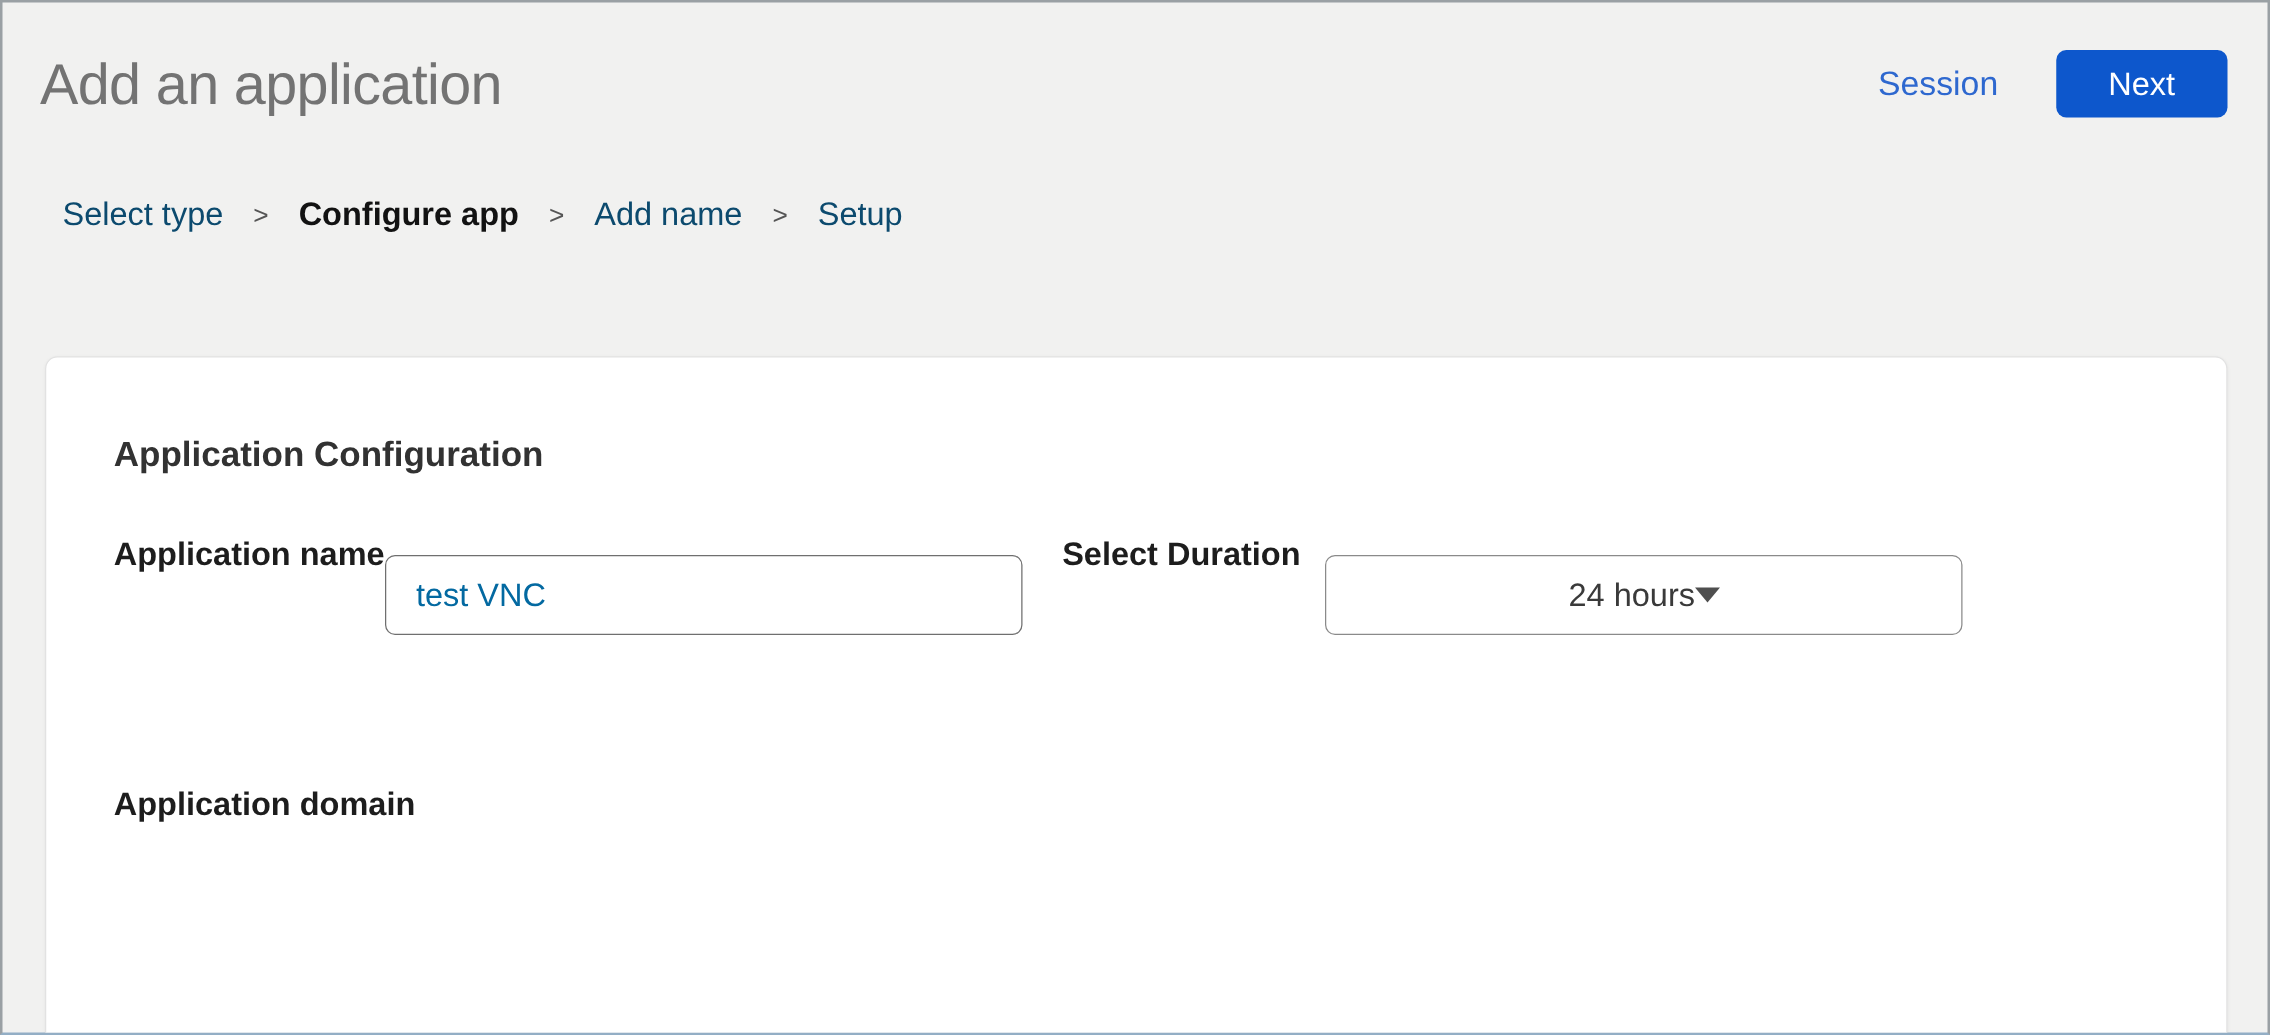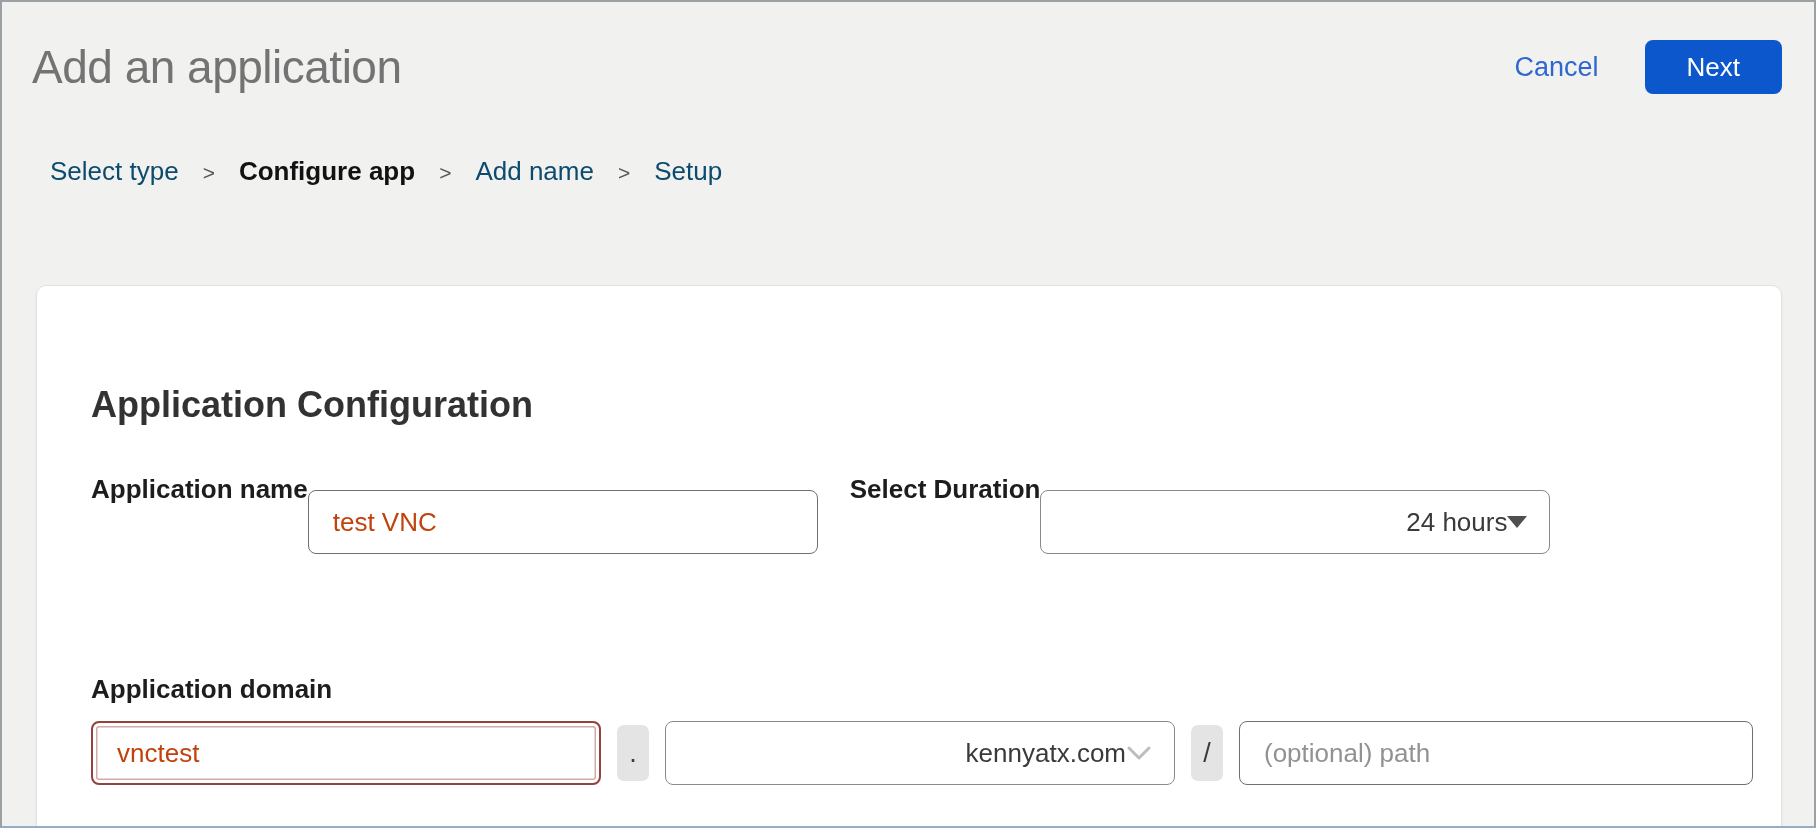--- a/index.html
+++ b/index.html
@@ -65,61 +65,61 @@
   .card {
     margin: 98px 32px 0 34px;
     height: 640px;
     background: #ffffff;
     border: 1px solid #e2e2e2;
     border-radius: 10px;
     box-shadow: 0 1px 3px rgba(0,0,0,0.05);
     padding: 62px 0 0 54px;
   }
   .section-heading {
-    font-size: 36px;
+    font-size: 28px;
     font-weight: 700;
     color: #323232;
-    margin-top: 36px;
   }
 
   .form-row { display: flex; gap: 32px; margin-top: 48px; }
   .field { display: flex; }
   .field-label {
     font-size: 26px;
     font-weight: 700;
     color: #1d1d1d;
   }
 
   .text-input {
     margin-top: 16px;
     height: 64px;
     border: 1.5px solid #6f6f6f;
     border-radius: 8px;
     padding: 0 24px;
     font-size: 26px;
     font-family: inherit;
-    color: #c2410c;
+    color: #0369a1;
     background: #ffffff;
     outline: none;
     width: 510px;
   }
   .text-input::placeholder { color: #929292; }
 
   .select-box {
     margin-top: 16px;
     height: 64px;
     width: 510px;
     border: 1.5px solid #8a8a8a;
     border-radius: 8px;
     padding: 0 22px;
     display: flex;
     align-items: center;
-    justify-content: flex-end;
+    justify-content: center;
     background: #ffffff;
     cursor: pointer;
+    margin-left: 20px;
   }
   .select-value { font-size: 26px; color: #3a3a3a; }
   .caret-down {
     width: 0; height: 0;
     border-left: 10px solid transparent;
     border-right: 10px solid transparent;
     border-top: 12px solid #4f4f4f;
   }
   .chevron-down { flex: none; }
 
@@ -151,21 +151,21 @@
   .path-input { width: 514px; }
 </style>
 </head>
 <body>
 
 <div class="window">
 
   <div class="header">
     <h1 class="page-title">Add an application</h1>
     <div class="header-actions">
-      <a class="cancel-link">Cancel</a>
+      <a class="cancel-link">Session</a>
       <button class="next-button">Next</button>
     </div>
   </div>
 
   <div class="breadcrumb">
     <span class="crumb">Select type</span>
     <span class="crumb-sep">&gt;</span>
     <span class="crumb crumb--active">Configure app</span>
     <span class="crumb-sep">&gt;</span>
     <span class="crumb">Add name</span>
@@ -187,32 +187,16 @@
         <div class="select-box">
           <span class="select-value">24 hours</span>
           <span class="caret-down"></span>
         </div>
       </div>
     </div>
 
     <div class="domain-section">
       <label class="field-label">Application domain</label>
 
-      <div class="domain-row">
-        <input class="text-input input-error" type="text" value="vnctest" style="">
-
-        <span class="sep-badge">.</span>
-
-        <div class="select-box">
-          <span class="select-value">kennyatx.com</span>
-          <svg class="chevron-down" width="26" height="16" viewBox="0 0 26 16">
-            <polyline points="3,3 13,13 23,3" fill="none" stroke="#bdbdbd" stroke-width="3" stroke-linecap="round" stroke-linejoin="round"></polyline>
-          </svg>
-        </div>
-
-        <span class="sep-badge">/</span>
-
-        <input class="text-input path-input" type="text" placeholder="(optional) path" style="">
-      </div>
     </div>
   </div>
 
 </div>
 
 </body></html>

